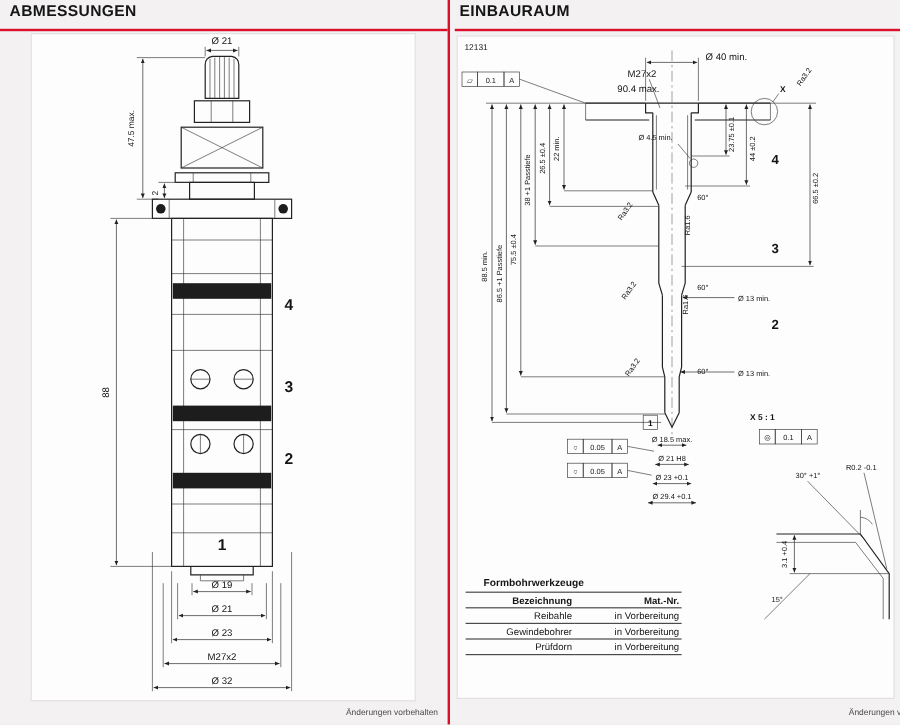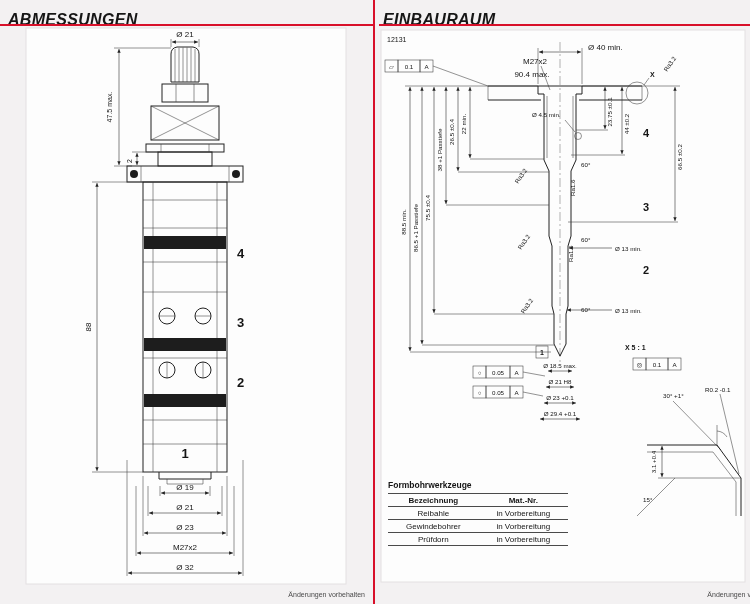--- a/index.html
+++ b/index.html
@@ -1,43 +1,43 @@
 <!DOCTYPE html>
 <html><head>
 <meta charset="utf-8">
 <style>
   html,body{margin:0;padding:0;background:#e9e7e8;}
   .page{position:relative;width:750px;height:604px;background:#f3f1f2;font-family:"Liberation Sans",sans-serif;overflow:hidden;}
   .panel{position:absolute;top:0;bottom:0;}
   .panel-left{left:0;width:373px;}
   .panel-right{left:375px;width:417px;}
-  .panel-title{position:absolute;top:11px;left:8px;margin:0;font-size:16px;font-weight:bold;color:#161616;letter-spacing:.3px;font-style:italic;}
+  .panel-title{position:absolute;top:1px;left:8px;margin:0;font-size:13px;font-weight:bold;color:#161616;letter-spacing:.3px;}
   .rule{position:absolute;top:24px;height:2px;background:#d8102a;left:0;right:0;}
   .panel-right .rule{left:4px;}
   .divider{position:absolute;left:373px;width:2px;top:0;bottom:0;background:#d8102a;}
   .drawing{position:absolute;inset:0;}
   .note{position:absolute;right:8px;bottom:6px;font-size:7px;color:#4a4a4a;}
   
   .ln{stroke:#222;stroke-width:1;fill:none;}
   .tn{stroke:#3a3a3a;stroke-width:.55;fill:none;}
   .dm{stroke:#333;stroke-width:.6;fill:none;}
   .dk{fill:#1d1d1d;stroke:none;}
   .cl{stroke:#666;stroke-width:.5;stroke-dasharray:9 3 2 3;fill:none;}
   svg text{font-family:"Liberation Sans",sans-serif;font-size:8px;fill:#141414;}
   .mid{text-anchor:middle;}
   .t6{font-size:6.2px;}
   .t7{font-size:7px;}
   .tb{font-size:13px;font-weight:bold;}
   .tbm{font-size:11px;font-weight:bold;}
   .tsb{font-size:7px;font-weight:bold;}
   
   .tools-table{position:absolute;left:13px;top:480px;width:180px;color:#151515;}
-  .tbl-title{font-size:8.5px;font-weight:bold;margin:0 0 3px 0;}
+  .tbl-title{font-size:8.5px;font-weight:bold;margin:0 0 3px 15px;}
   .tools-table table{border-collapse:collapse;width:100%;font-size:8px;}
-  .tools-table th,.tools-table td{text-align:center;padding:1.5px 2px;border-bottom:1px solid #4a4a4a;}
+  .tools-table th,.tools-table td{text-align:right;padding:1.5px 2px;border-bottom:1px solid #4a4a4a;}
   .tools-table thead th{border-top:1px solid #4a4a4a;font-weight:bold;}
 </style>
 </head>
 <body>
 
 <div class="page">
 
   <section class="panel panel-left">
     <h1 class="panel-title">ABMESSUNGEN</h1>
     <div class="rule"></div>

